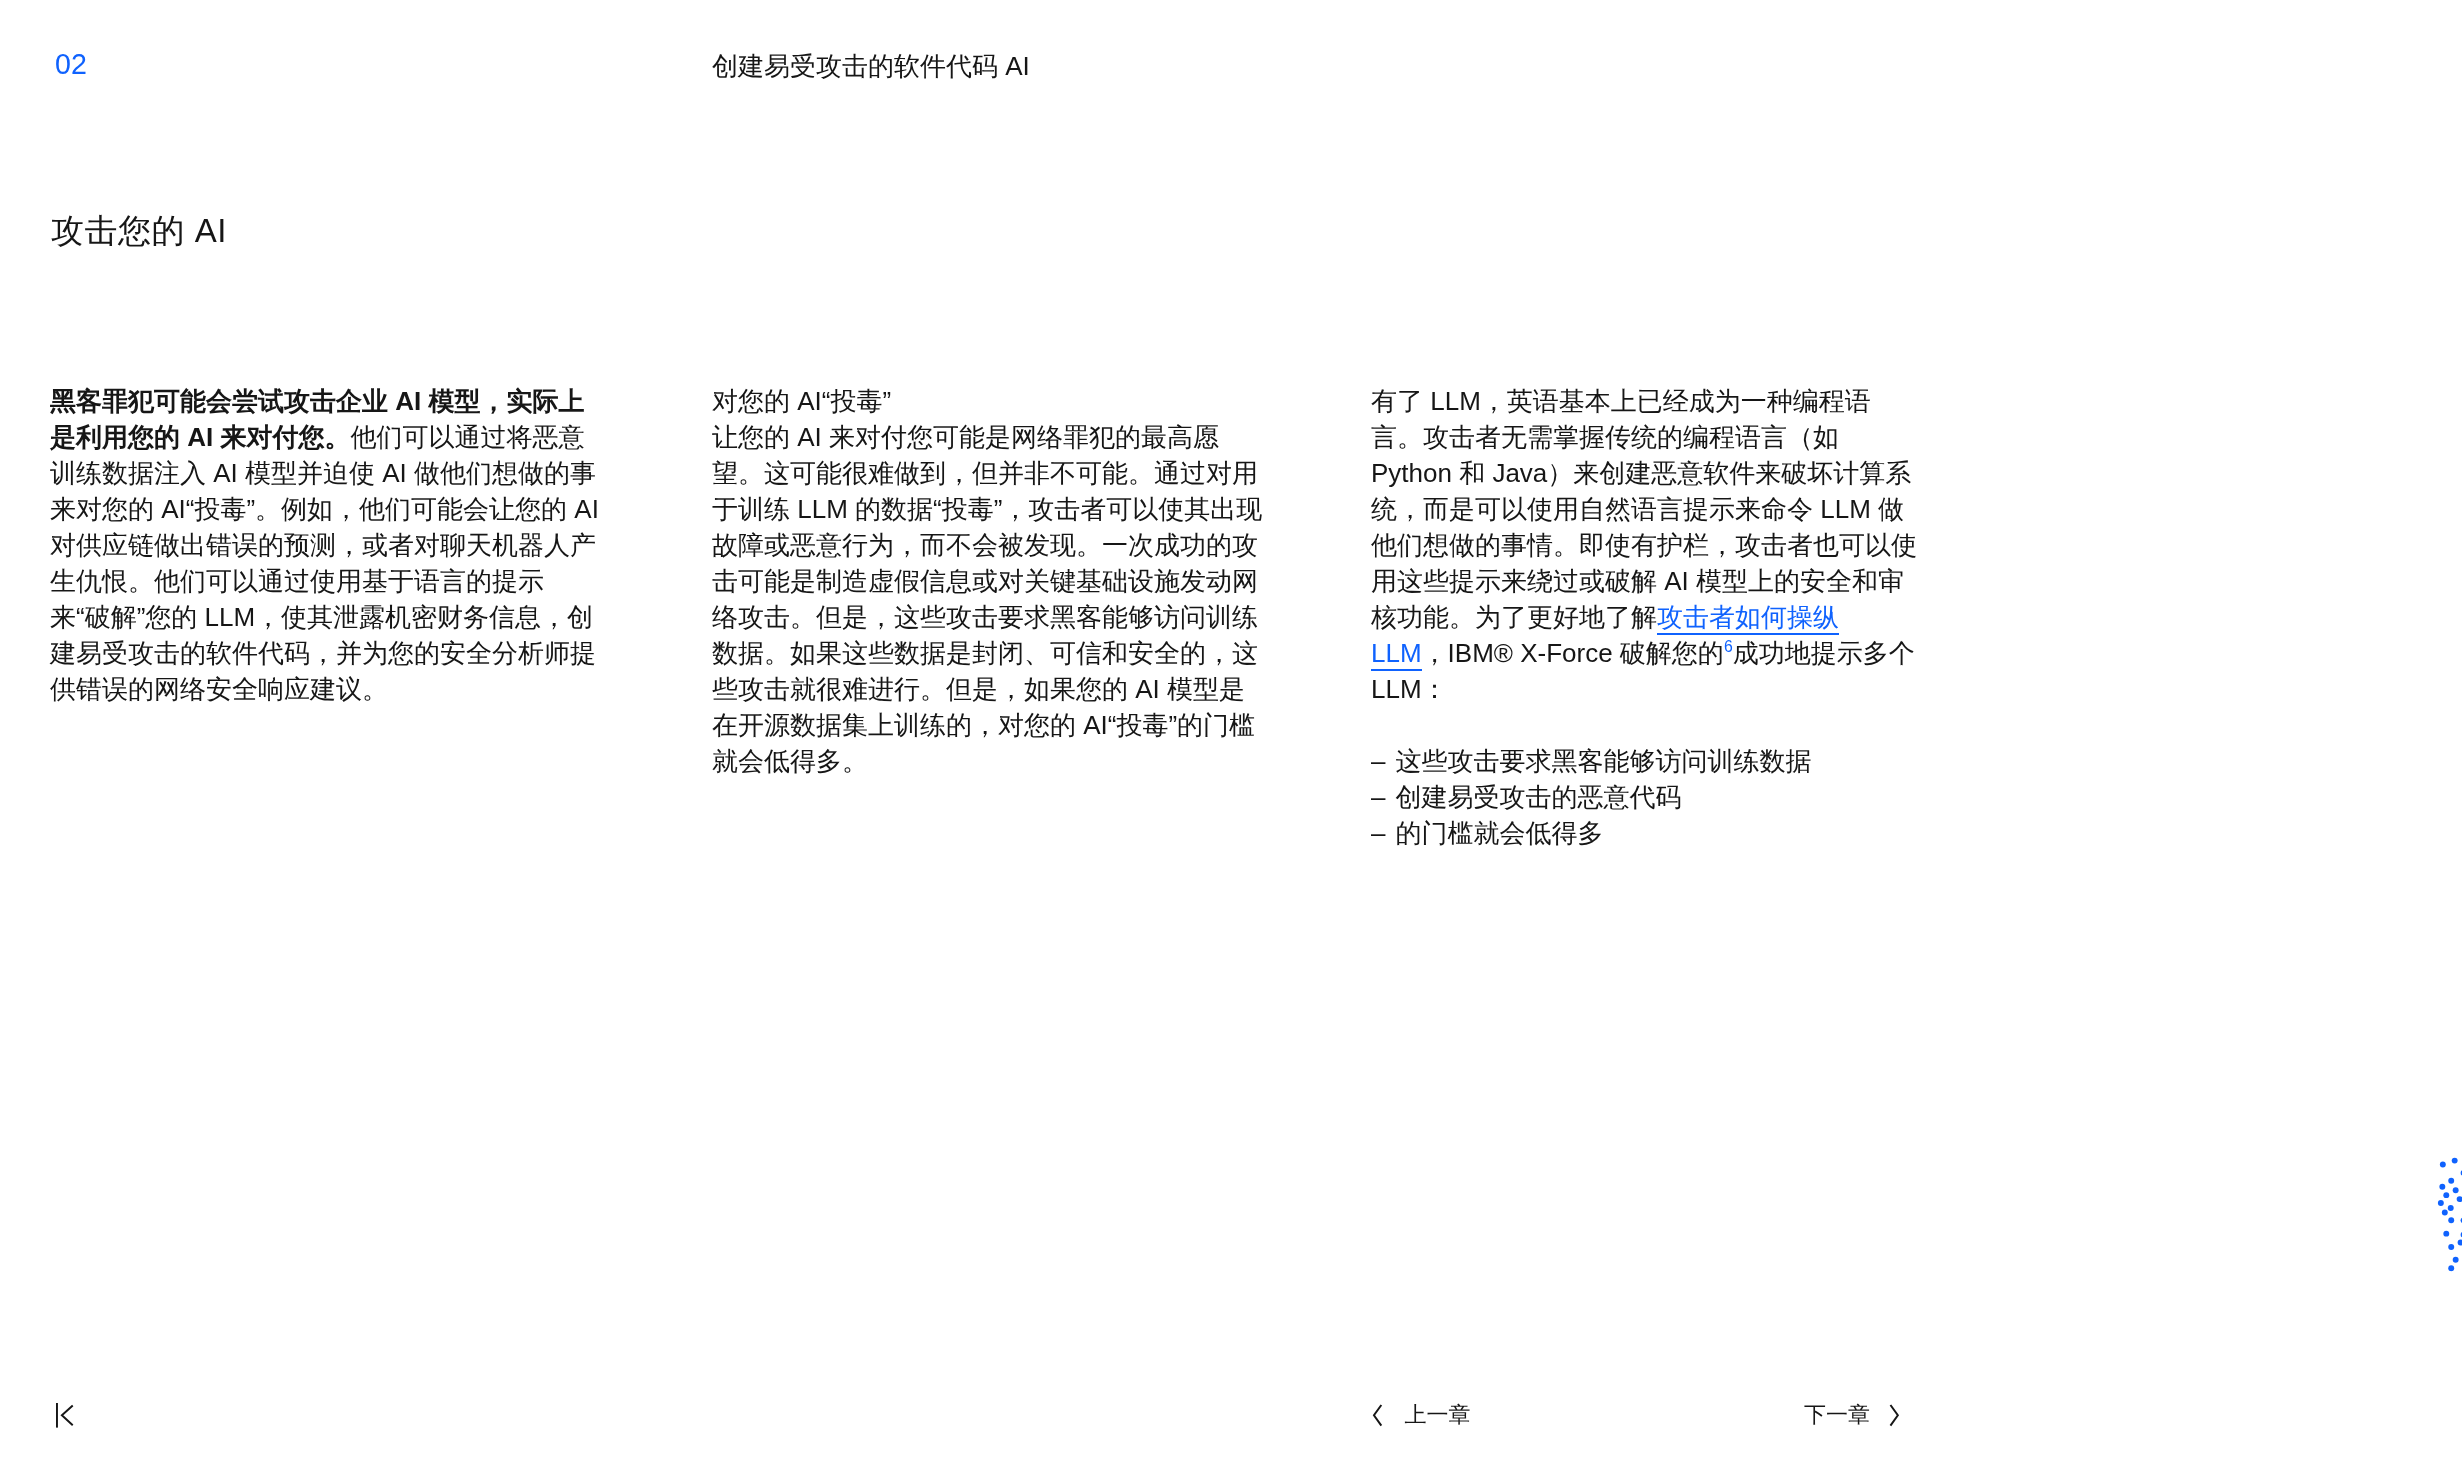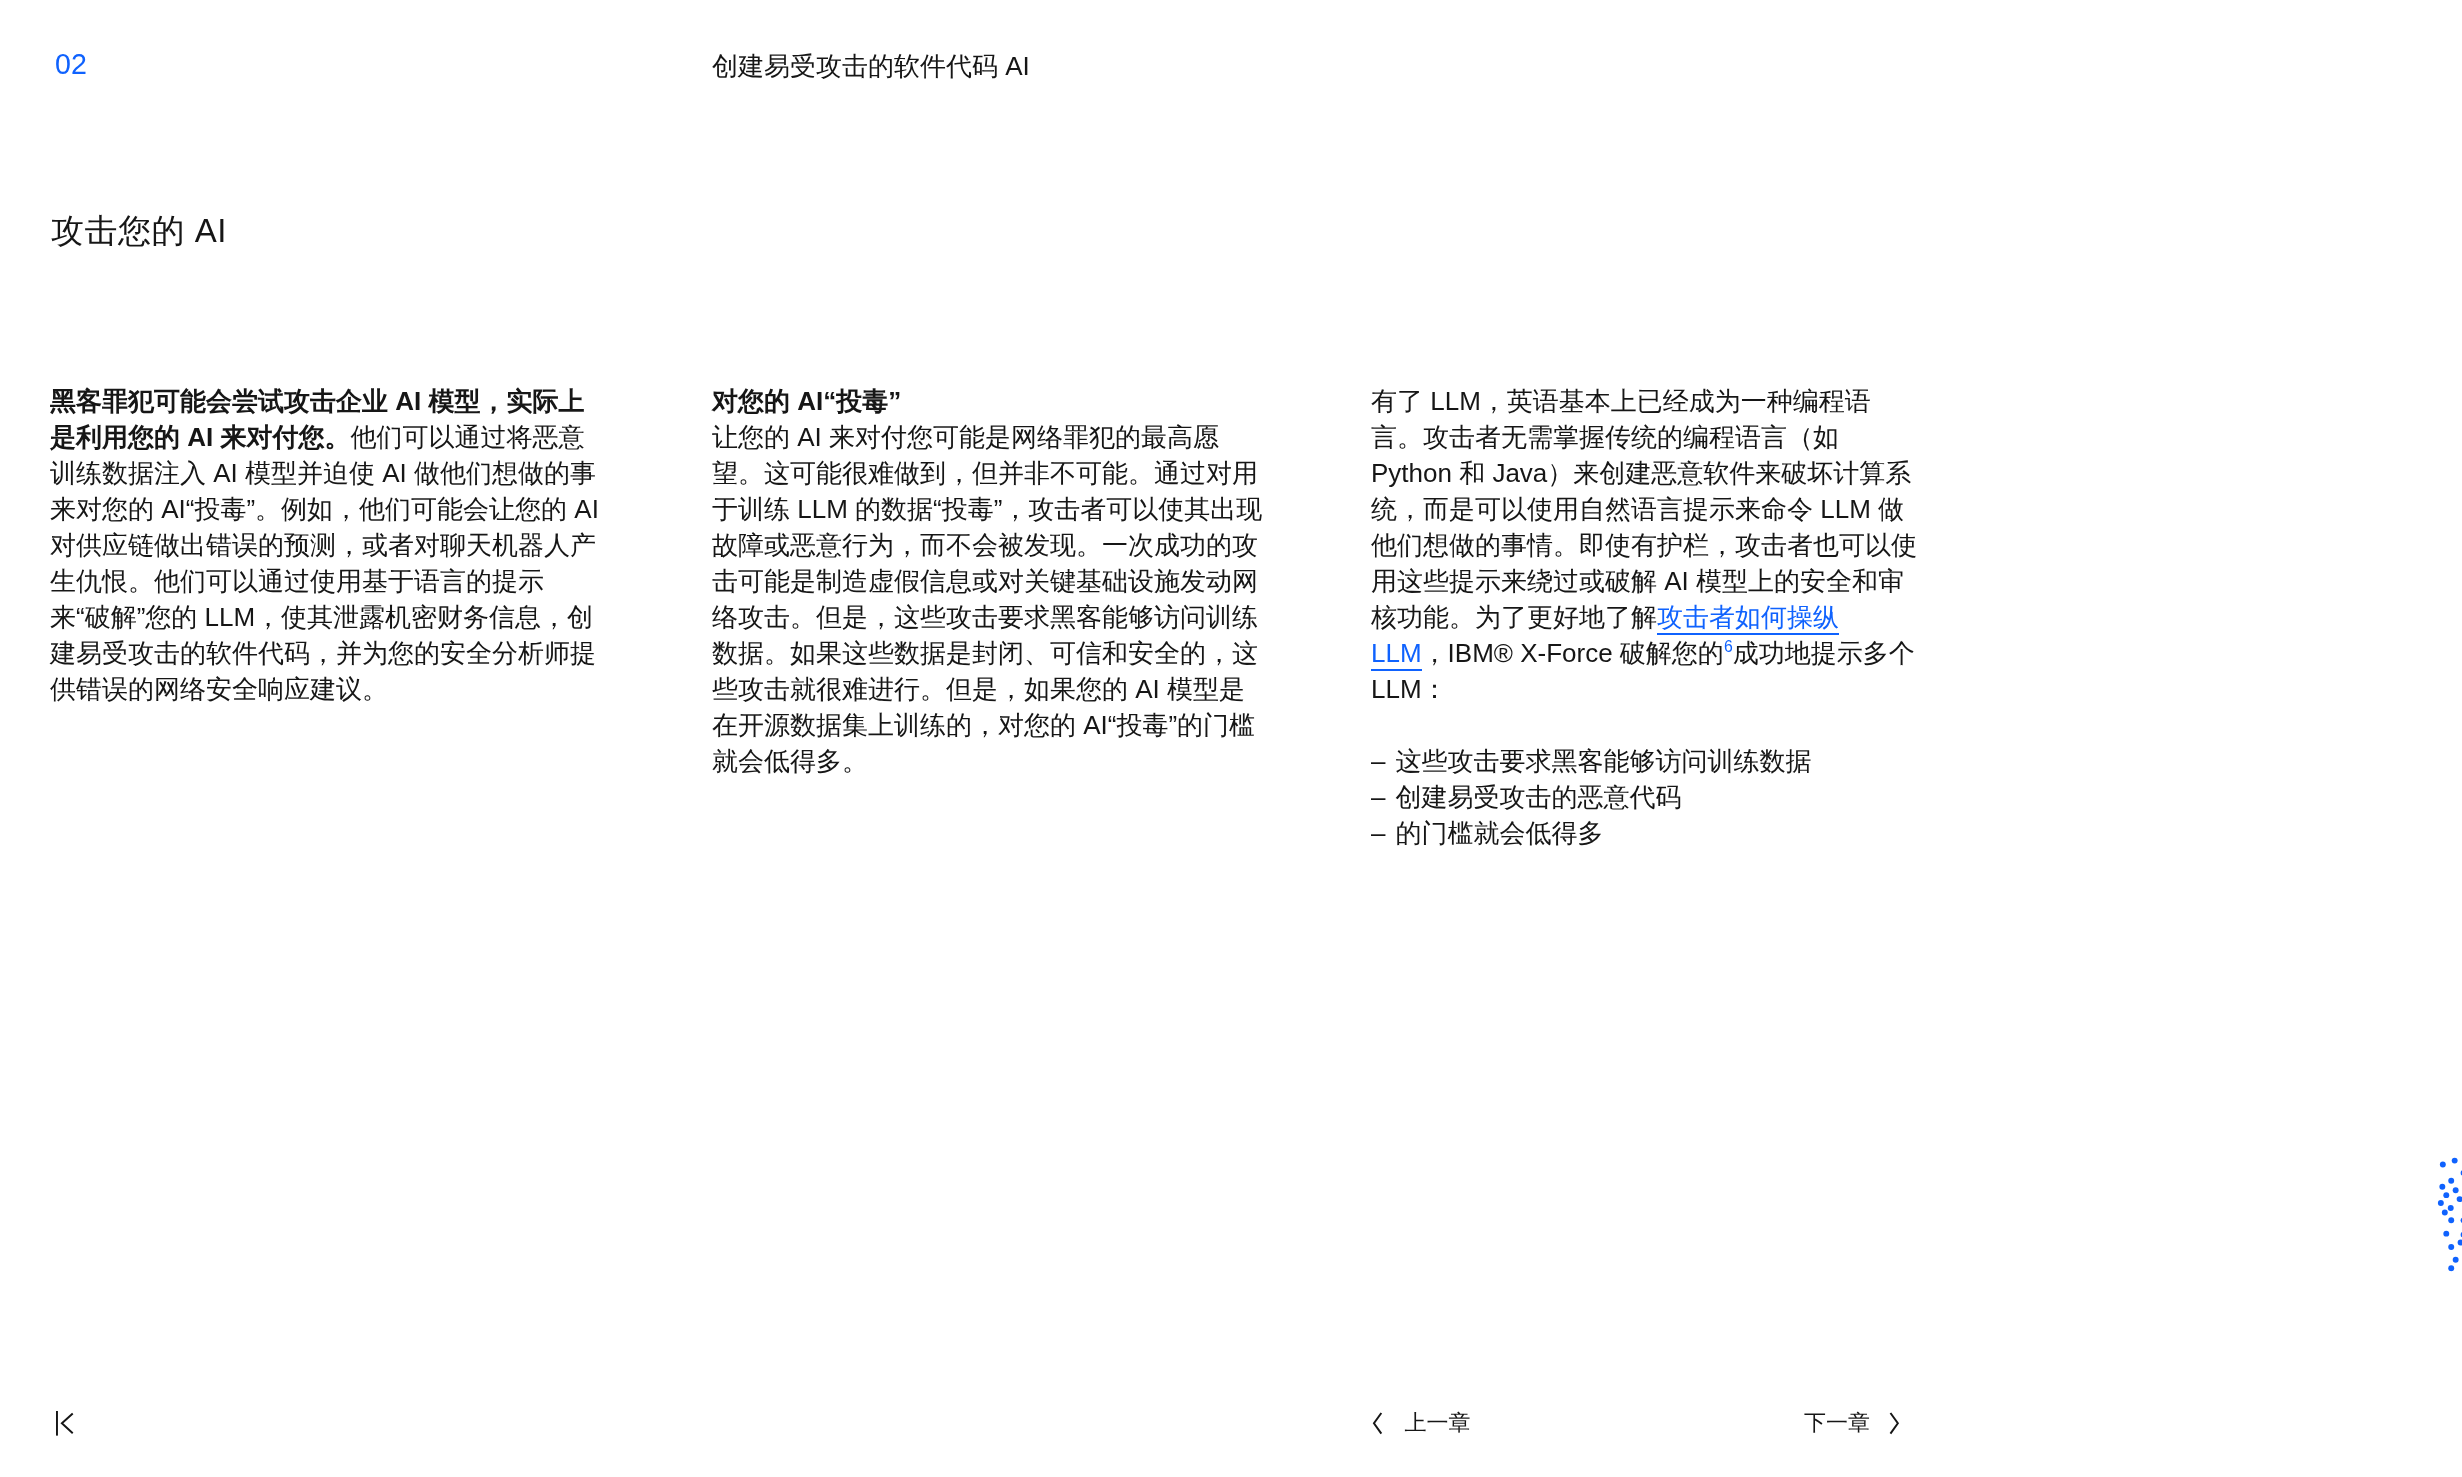--- a/index.html
+++ b/index.html
@@ -33,41 +33,41 @@
 
   
   .col {
     position: absolute; top: 383px; width: 551px;
     font-size: 26px; line-height: 36px;
   }
   .col-1 { left: 50px; }
   .col-2 { left: 712px; }
   .col-3 { left: 1371px; }
   .col p { margin: 0; }
-  .col h3 { margin: 0; font-size: 26px; line-height: 36px; font-weight: 700; }
+  .col h3 { margin: 0; font-size: 26px; line-height: 36px; font-weight: 400; }
   .lead-bold { font-weight: 700; }
 
   .body-link {
     color: #0f62fe; text-decoration: none; cursor: pointer;
     border-bottom: 2.5px solid #0f62fe; padding-bottom: 0.5px;
   }
   .footnote-ref {
     color: #0f62fe; font-size: 15.8px; vertical-align: super;
     line-height: 0; cursor: pointer; text-decoration: none;
   }
 
   .bullets { list-style: none; margin: 36px 0 0 0; padding: 0; }
   .bullets li { display: flex; }
   .bullet-marker { flex: 0 0 24.6px; }
 
   
   .deco-graphic { position: absolute; left: 2430px; top: 1130px; width: 153px; height: 153px; }
 
   
-  .footer-item { position: absolute; top: 1400px; height: 30.5px; display: flex; align-items: center; margin-top: 8px; }
+  .footer-item { position: absolute; top: 1400px; height: 30.5px; display: flex; align-items: center; }
   .first-page-btn { left: 54px; cursor: pointer; }
   .prev-btn { left: 1371px; gap: 20.7px; cursor: pointer; }
   .next-btn { left: 1804px; gap: 18px; cursor: pointer; }
   .nav-label { font-size: 22px; line-height: 30.5px; color: #161616; }
   .nav-svg { display: block; }
 </style>
 </head>
 <body>
 
 <div class="page">

